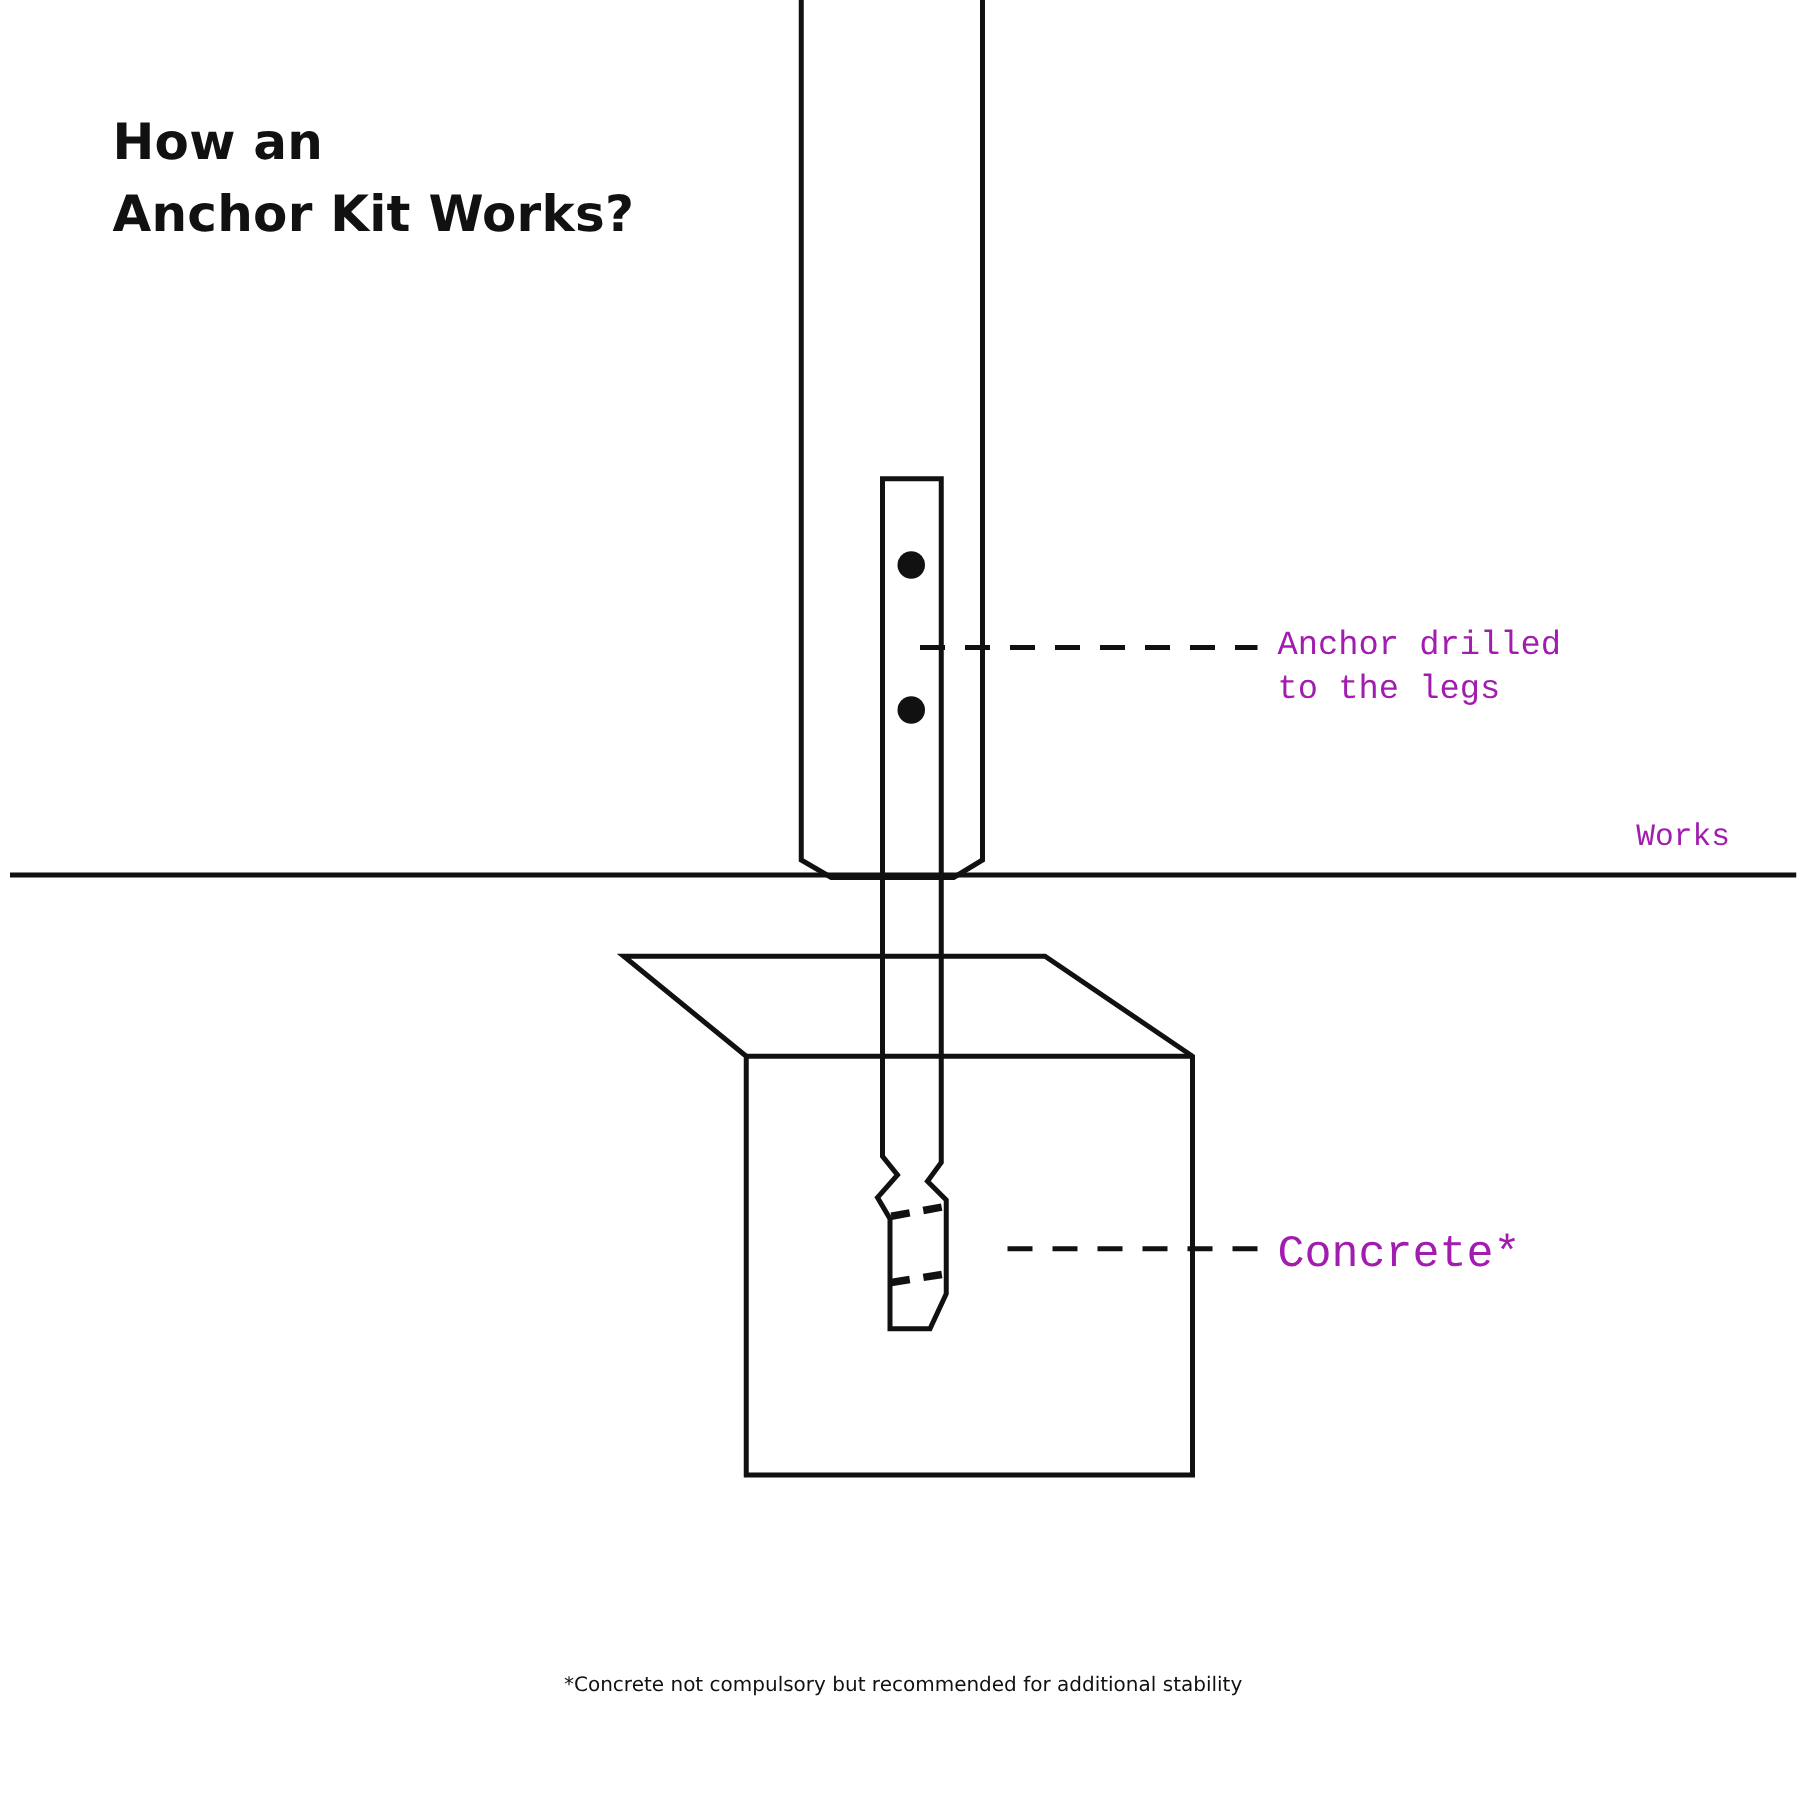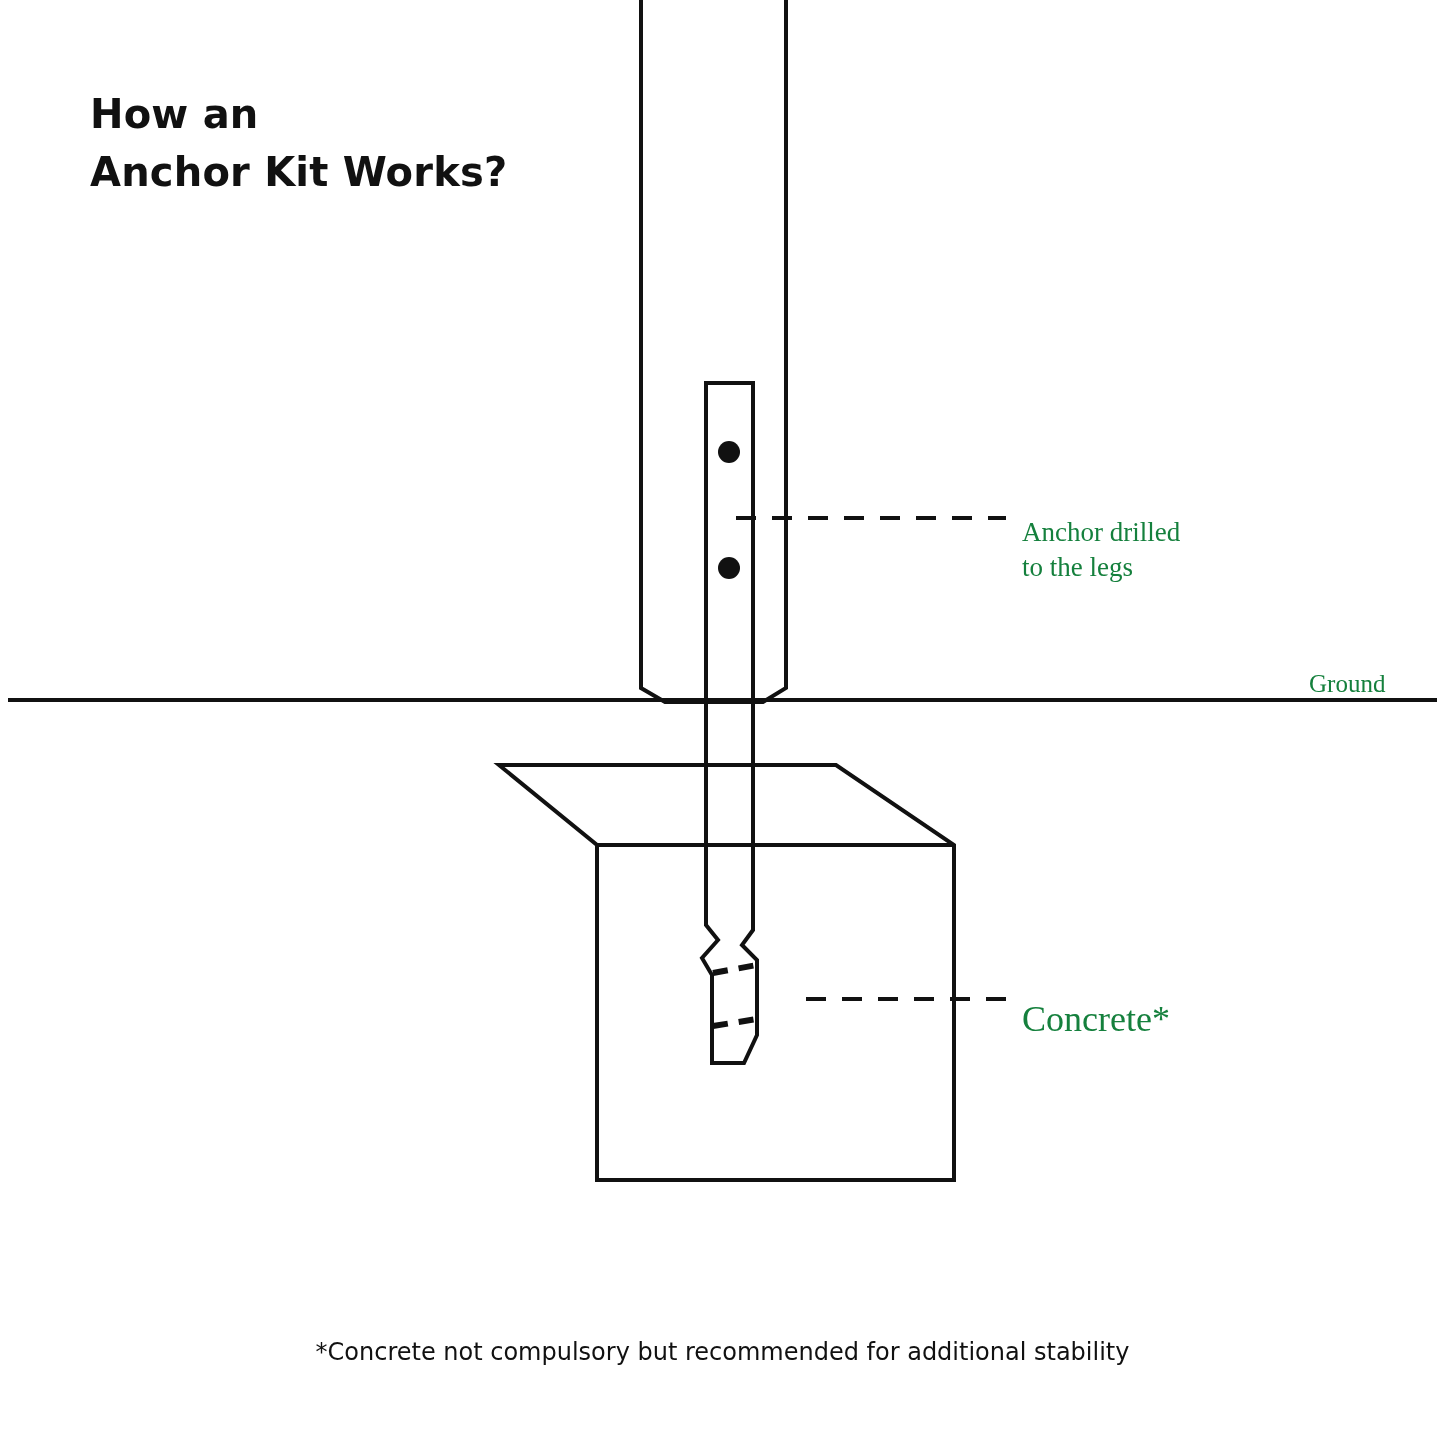--- a/index.html
+++ b/index.html
@@ -33,25 +33,24 @@
     font-family: "DejaVu Sans", sans-serif;
     font-weight: 700;
     font-size: 40px;
     line-height: 1.45;
     letter-spacing: 0.2px;
     color: #111111;
     white-space: pre-line;
   }
   .lbl {
     position: absolute;
-    font-family: Liberation Serif, serif;
+    font-family: Liberation Mono, monospace;
     font-weight: 400;
-    color: #15803d;
+    color: #a21caf;
     white-space: pre-line;
-    margin-top: 15px;
   }
   .lbl-anchor {
     left: 1022px;
     top: 500px;
     font-size: 27px;
     line-height: 1.28;
   }
   .lbl-ground {
     left: 1309px;
     top: 655px;
@@ -62,21 +61,21 @@
     top: 983px;
     font-size: 36px;
   }
   .footnote {
     position: absolute;
     left: 0;
     right: 0;
     top: 1338px;
     text-align: center;
     font-family: "DejaVu Sans", sans-serif;
-    font-size: 24px;
+    font-size: 16px;
     color: #111111;
   }
 </style>
 </head>
 <body>
 
 <div class="stage">
 
   <svg class="diagram" viewBox="0 0 1445 1445">
     <g fill="none" stroke="#111111" stroke-width="4" stroke-linejoin="miter" stroke-linecap="butt">
@@ -115,18 +114,18 @@
       </g>
 
     </g>
   </svg>
 
   <div class="title">How an
 Anchor Kit Works?</div>
 
   <div class="lbl lbl-anchor">Anchor drilled
 to the legs</div>
-  <div class="lbl lbl-ground">Ground</div>
+  <div class="lbl lbl-ground">Works</div>
   <div class="lbl lbl-concrete">Concrete*</div>
 
   <div class="footnote">*Concrete not compulsory but recommended for additional stability</div>
 
 </div>
 
 </body></html>

